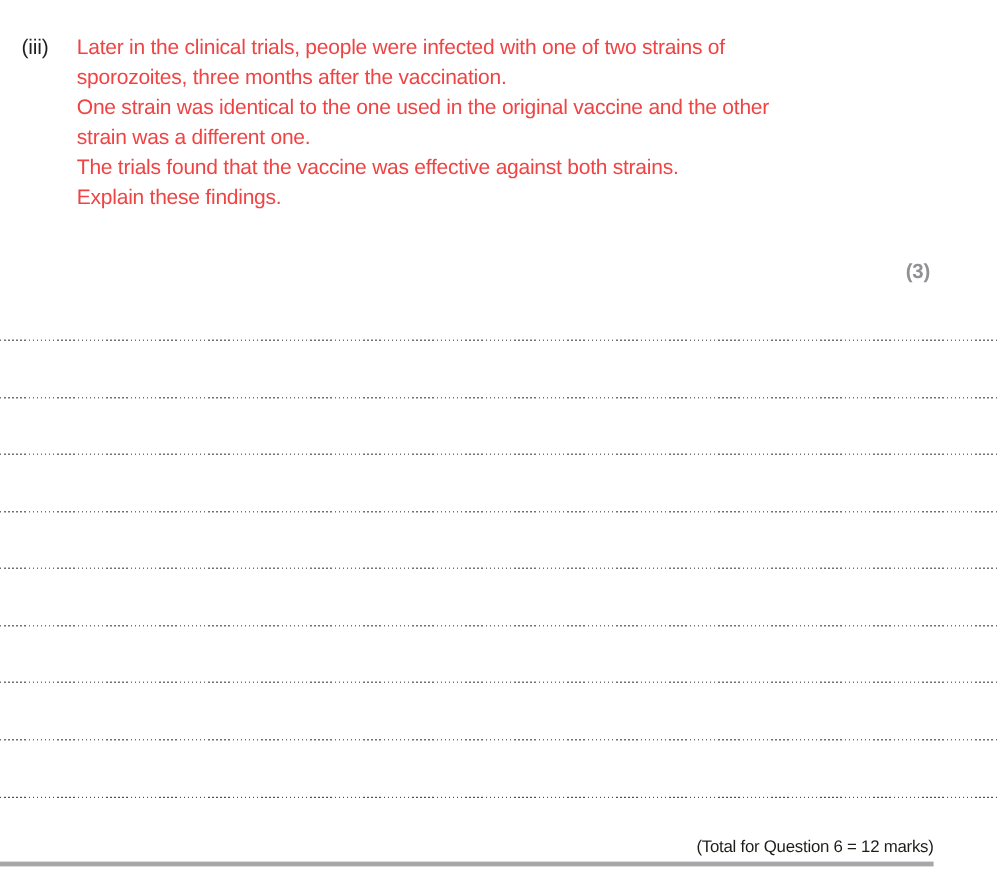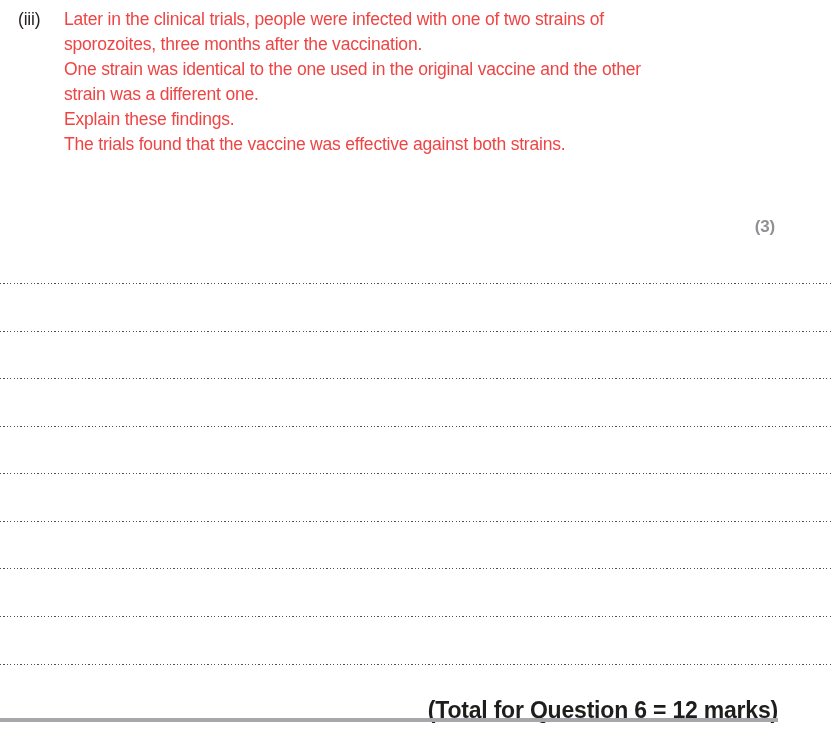--- a/index.html
+++ b/index.html
@@ -11,21 +11,21 @@
     position: relative;
     width: 832px;
     height: 740px;
     background: #ffffff;
     overflow: hidden;
     font-family: "Liberation Sans", sans-serif;
   }
   .question {
     position: absolute;
     left: 18px;
-    top: 7px;
+    top: 27px;
     display: flex;
     align-items: flex-start;
   }
   .qlabel {
     flex: 0 0 46px;
     font-size: 17.5px;
     line-height: 25px;
     color: #231f20;
     letter-spacing: -0.2px;
   }
@@ -61,22 +61,22 @@
       transparent 1.2px, transparent 3.4px
     );
     background-size: 100% 1.4px;
     background-repeat: no-repeat;
     background-position: 0 0;
   }
   .footer-total {
     position: absolute;
     top: 697px;
     right: 54px;
-    font-size: 23px;
-    font-weight: 700;
+    font-size: 14px;
+    font-weight: 400;
     color: #1d1d1b;
     letter-spacing: -0.2px;
   }
   .footer-rule {
     position: absolute;
     left: 0;
     top: 718px;
     width: 778px;
     height: 4px;
     background: #a7a7ab;
@@ -87,22 +87,22 @@
 
 <div class="page">
 
   <div class="question">
     <span class="qlabel">(iii)</span>
     <div class="qtext">
       <div class="qline">Later in the clinical trials, people were infected with one of two strains of</div>
       <div class="qline">sporozoites, three months after the vaccination.</div>
       <div class="qline para-start">One strain was identical to the one used in the original vaccine and the other</div>
       <div class="qline">strain was a different one.</div>
+      <div class="qline para-start">The trials found that the vaccine was effective against both strains.</div>
       <div class="qline para-start">Explain these findings.</div>
-      <div class="qline para-start">The trials found that the vaccine was effective against both strains.</div>
     </div>
   </div>
 
   <div class="marks">(3)</div>
 
   <div>
     <div class="answer-line" style="top:283px"></div>
     <div class="answer-line" style="top:330.5px"></div>
     <div class="answer-line" style="top:378px"></div>
     <div class="answer-line" style="top:425.5px"></div>

